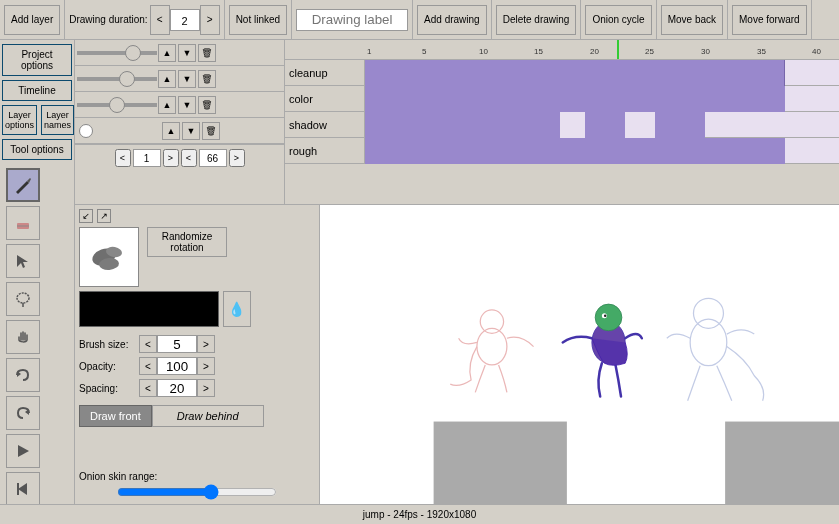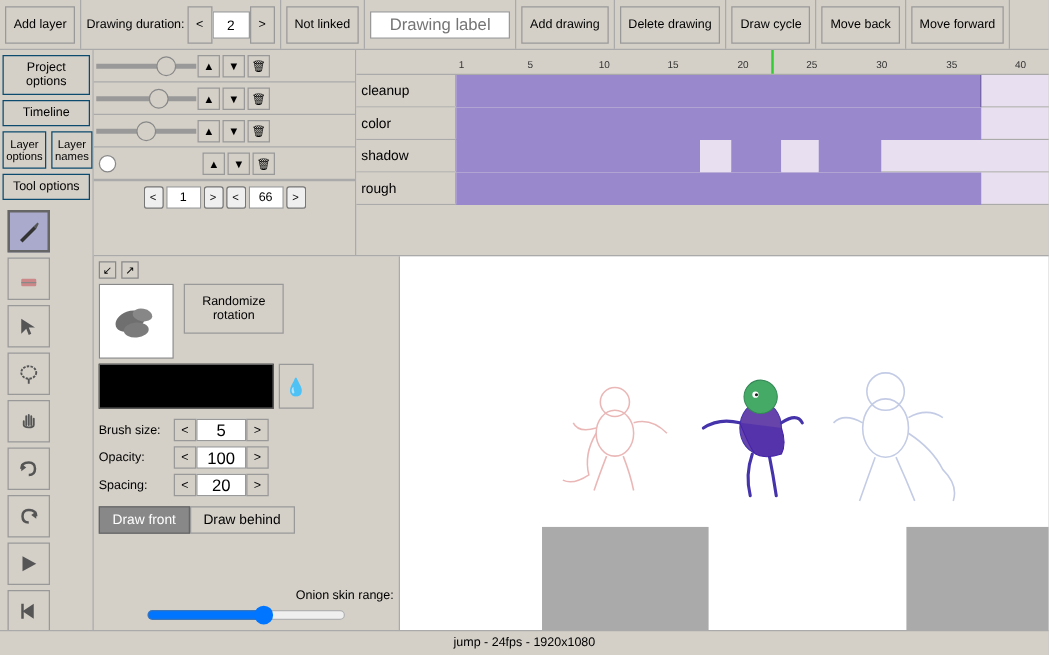--- a/index.html
+++ b/index.html
@@ -73,21 +73,21 @@
     <div class="toolbar-group">
       <input type="text" class="drawing-label-input" placeholder="Drawing label" style="">
     </div>
     <div class="toolbar-group">
       <button class="toolbar-btn">Add drawing</button>
     </div>
     <div class="toolbar-group">
       <button class="toolbar-btn" style="min-width:50px;">Delete drawing</button>
     </div>
     <div class="toolbar-group">
-      <button class="toolbar-btn">Draw cycle</button>
+      <button class="toolbar-btn">Onion cycle</button>
     </div>
     <div class="toolbar-group">
       <button class="toolbar-btn">Move back</button>
     </div>
     <div class="toolbar-group">
       <button class="toolbar-btn">Move forward</button>
     </div>
   </div>
 
   <div style="display:flex; flex:1; overflow:hidden;">
@@ -283,21 +283,21 @@
             <div style="width:60px;height:60px;background:white;border:1px solid #888;display:flex;align-items:center;justify-content:center;margin-right:8px;">
               <svg width="50" height="50" viewBox="0 0 50 50">
                 <g opacity="0.7">
                   <ellipse cx="20" cy="25" rx="12" ry="8" fill="#333" transform="rotate(-20 20 25)"></ellipse>
                   <ellipse cx="30" cy="20" rx="8" ry="5" fill="#555" transform="rotate(10 30 20)"></ellipse>
                   <ellipse cx="25" cy="32" rx="10" ry="6" fill="#444" transform="rotate(-5 25 32)"></ellipse>
                 </g>
               </svg>
             </div>
 
-            <button style="width:80px;height:40px;background:#d4d0c8;border:1px solid #999;font-size:10px;cursor:pointer;white-space:normal;">Randomize rotation</button>
+            <button style="width:80px;height:30px;background:#d4d0c8;border:1px solid #999;font-size:10px;cursor:pointer;white-space:normal;">Randomize rotation</button>
           </div>
 
           <div style="display:flex; align-items:center; margin-bottom:6px;">
             <div style="width:140px;height:36px;background:black;border:1px solid #666; cursor:pointer;"></div>
             <button style="width:28px;height:36px;background:#d4d0c8;border:1px solid #999;margin-left:4px;cursor:pointer;font-size:14px;">💧</button>
           </div>
 
           <div class="ctrl-row">
             <span class="ctrl-label">Brush size:</span>
             <button class="ctrl-btn">&lt;</button>
@@ -314,26 +314,26 @@
 
           <div class="ctrl-row">
             <span class="ctrl-label">Spacing:</span>
             <button class="ctrl-btn">&lt;</button>
             <input type="text" class="ctrl-num" value="20" style="width: 40px; height: 18px; text-align: center; border: 1px solid rgb(153, 153, 153);">
             <button class="ctrl-btn">&gt;</button>
           </div>
 
           <div style="display:flex; gap:0; margin-top:6px;">
             <button class="draw-btn" style="background:#888;color:white;border:1px solid #666;padding:4px 10px;cursor:pointer;font-size:11px;">Draw front</button>
-            <button class="draw-btn-light" style="background:#d4d0c8;border:1px solid #999;padding:4px 10px;cursor:pointer;font-size:11px;">Draw behind</button>
+            <button class="draw-btn-light" style="background:#d4d0c8;border:1px solid #999;padding:4px 24px;cursor:pointer;font-size:11px;font-style:italic;">Draw behind</button>
           </div>
           <div style="flex:1;"></div>
 
           <div>
-            <div style="font-size:10px; text-align:right; margin-bottom:2px;">Onion skin range:</div>
+            <div style="font-size:10px; text-align:left; margin-bottom:2px;">Onion skin range:</div>
             <input type="range" value="60" style="width: 160px; margin: 0px auto; display: block;">
           </div>
         </div>
 
         <div style="flex:1; background:white; position:relative; overflow:hidden;">
 
           <svg class="canvas-svg" viewBox="0 0 564 359" xmlns="http://www.w3.org/2000/svg">
 
             <rect x="30" y="260" width="160" height="100" fill="#aaaaaa"></rect>
             <rect x="380" y="260" width="180" height="100" fill="#aaaaaa"></rect>

